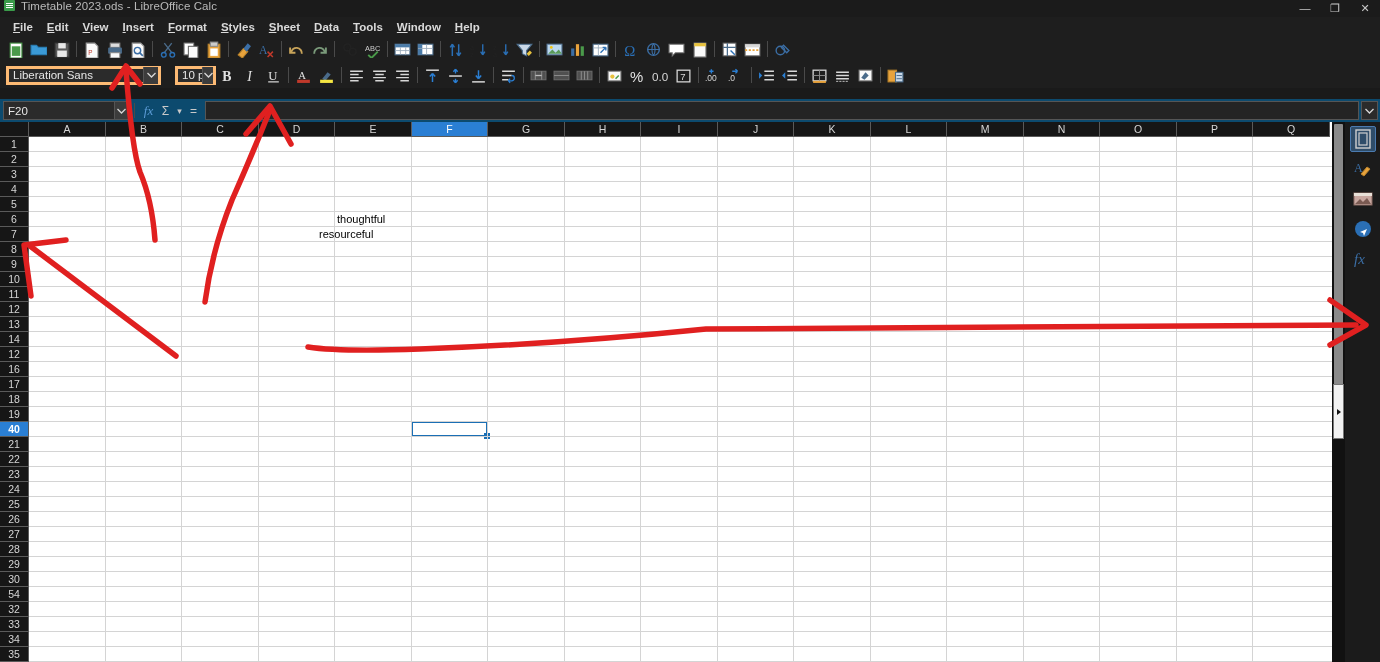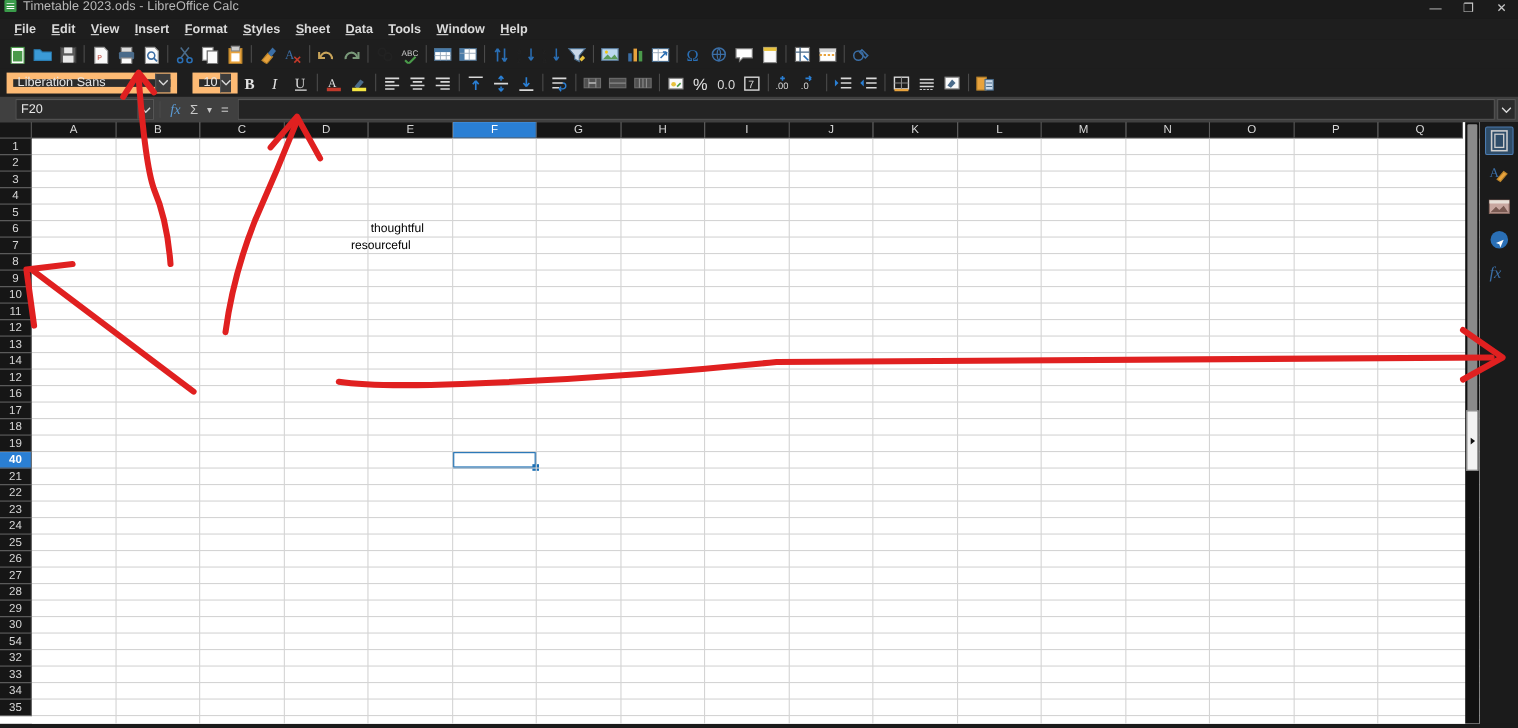--- a/index.html
+++ b/index.html
@@ -39,34 +39,34 @@
   #toolbar-std { height: 26px; }
   #toolbar-fmt { height: 26px; }
   .tb-btn {
     width: 23px; height: 22px; display: flex; align-items: center; justify-content: center;
     flex: none;
   }
   .tb-sep { width: 1px; height: 16px; background: #4a4a4a; margin: 0 3px; flex: none; }
   .tb-btn svg { display: block; }
   
   .combo {
-    height: 19px; background: #2b2b2b; border: 6px solid #fdba74; display: flex; align-items: center;
+    height: 19px; background: #2b2b2b; border: 3px solid #fdba74; display: flex; align-items: center;
     color: #e6e6e6; font-size: 11.5px; flex: none;
   }
   .combo .val { padding: 0 4px; overflow: hidden; white-space: nowrap; }
   .combo .arrow {
     width: 15px; height: 17px; background: #3c3c3c; border-left: 1px solid #555;
     display: flex; align-items: center; justify-content: center; margin-left: auto;
   }
   #font-name-combo { width: 155px; margin-left: 2px; }
   #font-name-combo .val { width: 138px; }
   #font-size-combo { width: 41px; margin-left: 14px; }
   #font-size-combo .val { width: 31px; }
   
-  #formulabar { height: 23px; background: #404040; display: flex; align-items: center; padding-left: 14px; }
+  #formulabar { height: 23px; background: #0c4a6e; display: flex; align-items: center; padding-left: 3px; margin-top: 11px; }
   #name-box {
     width: 126px; height: 19px; background: #2b2b2b; border: 1px solid #555;
     display: flex; align-items: center; color: #e6e6e6; font-size: 11.5px; flex: none;
   }
   #name-box .val { padding-left: 4px; flex: 1; }
   #name-box .arrow { width: 14px; height: 17px; background: #3c3c3c; border-left: 1px solid #555;
     display: flex; align-items: center; justify-content: center; }
   #fb-sep { width: 1px; height: 15px; background: #4a4a4a; margin: 0 5px; }
   .fb-icon { width: 17px; height: 20px; display: flex; align-items: center; justify-content: center;
     color: #c9c9c9; font-size: 12px; flex: none; }

